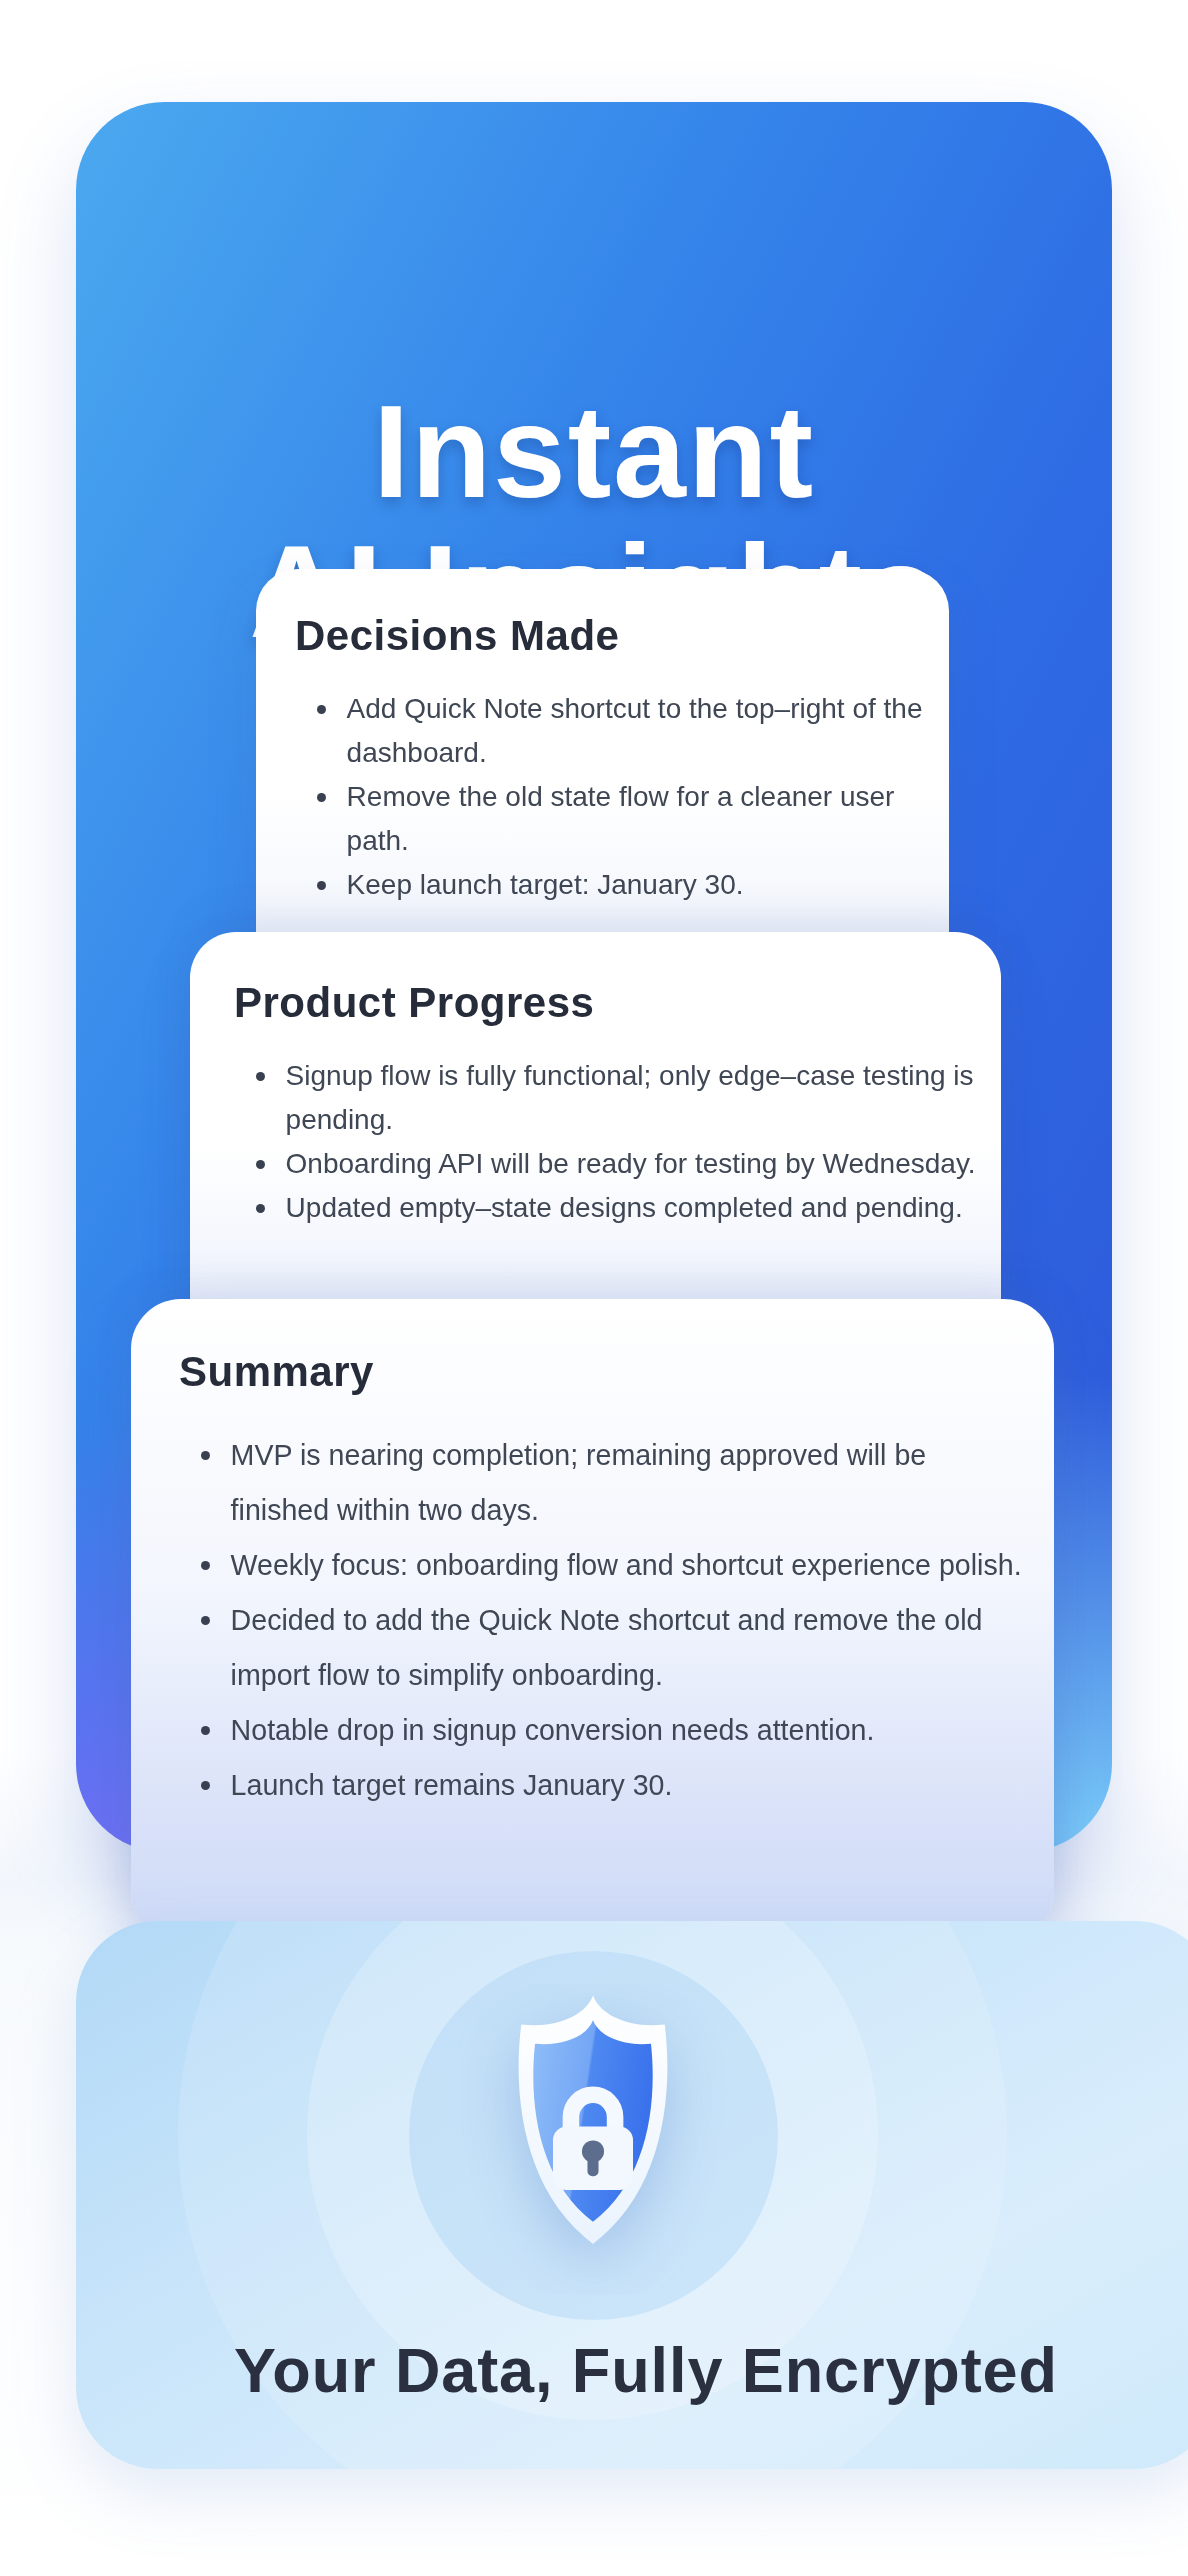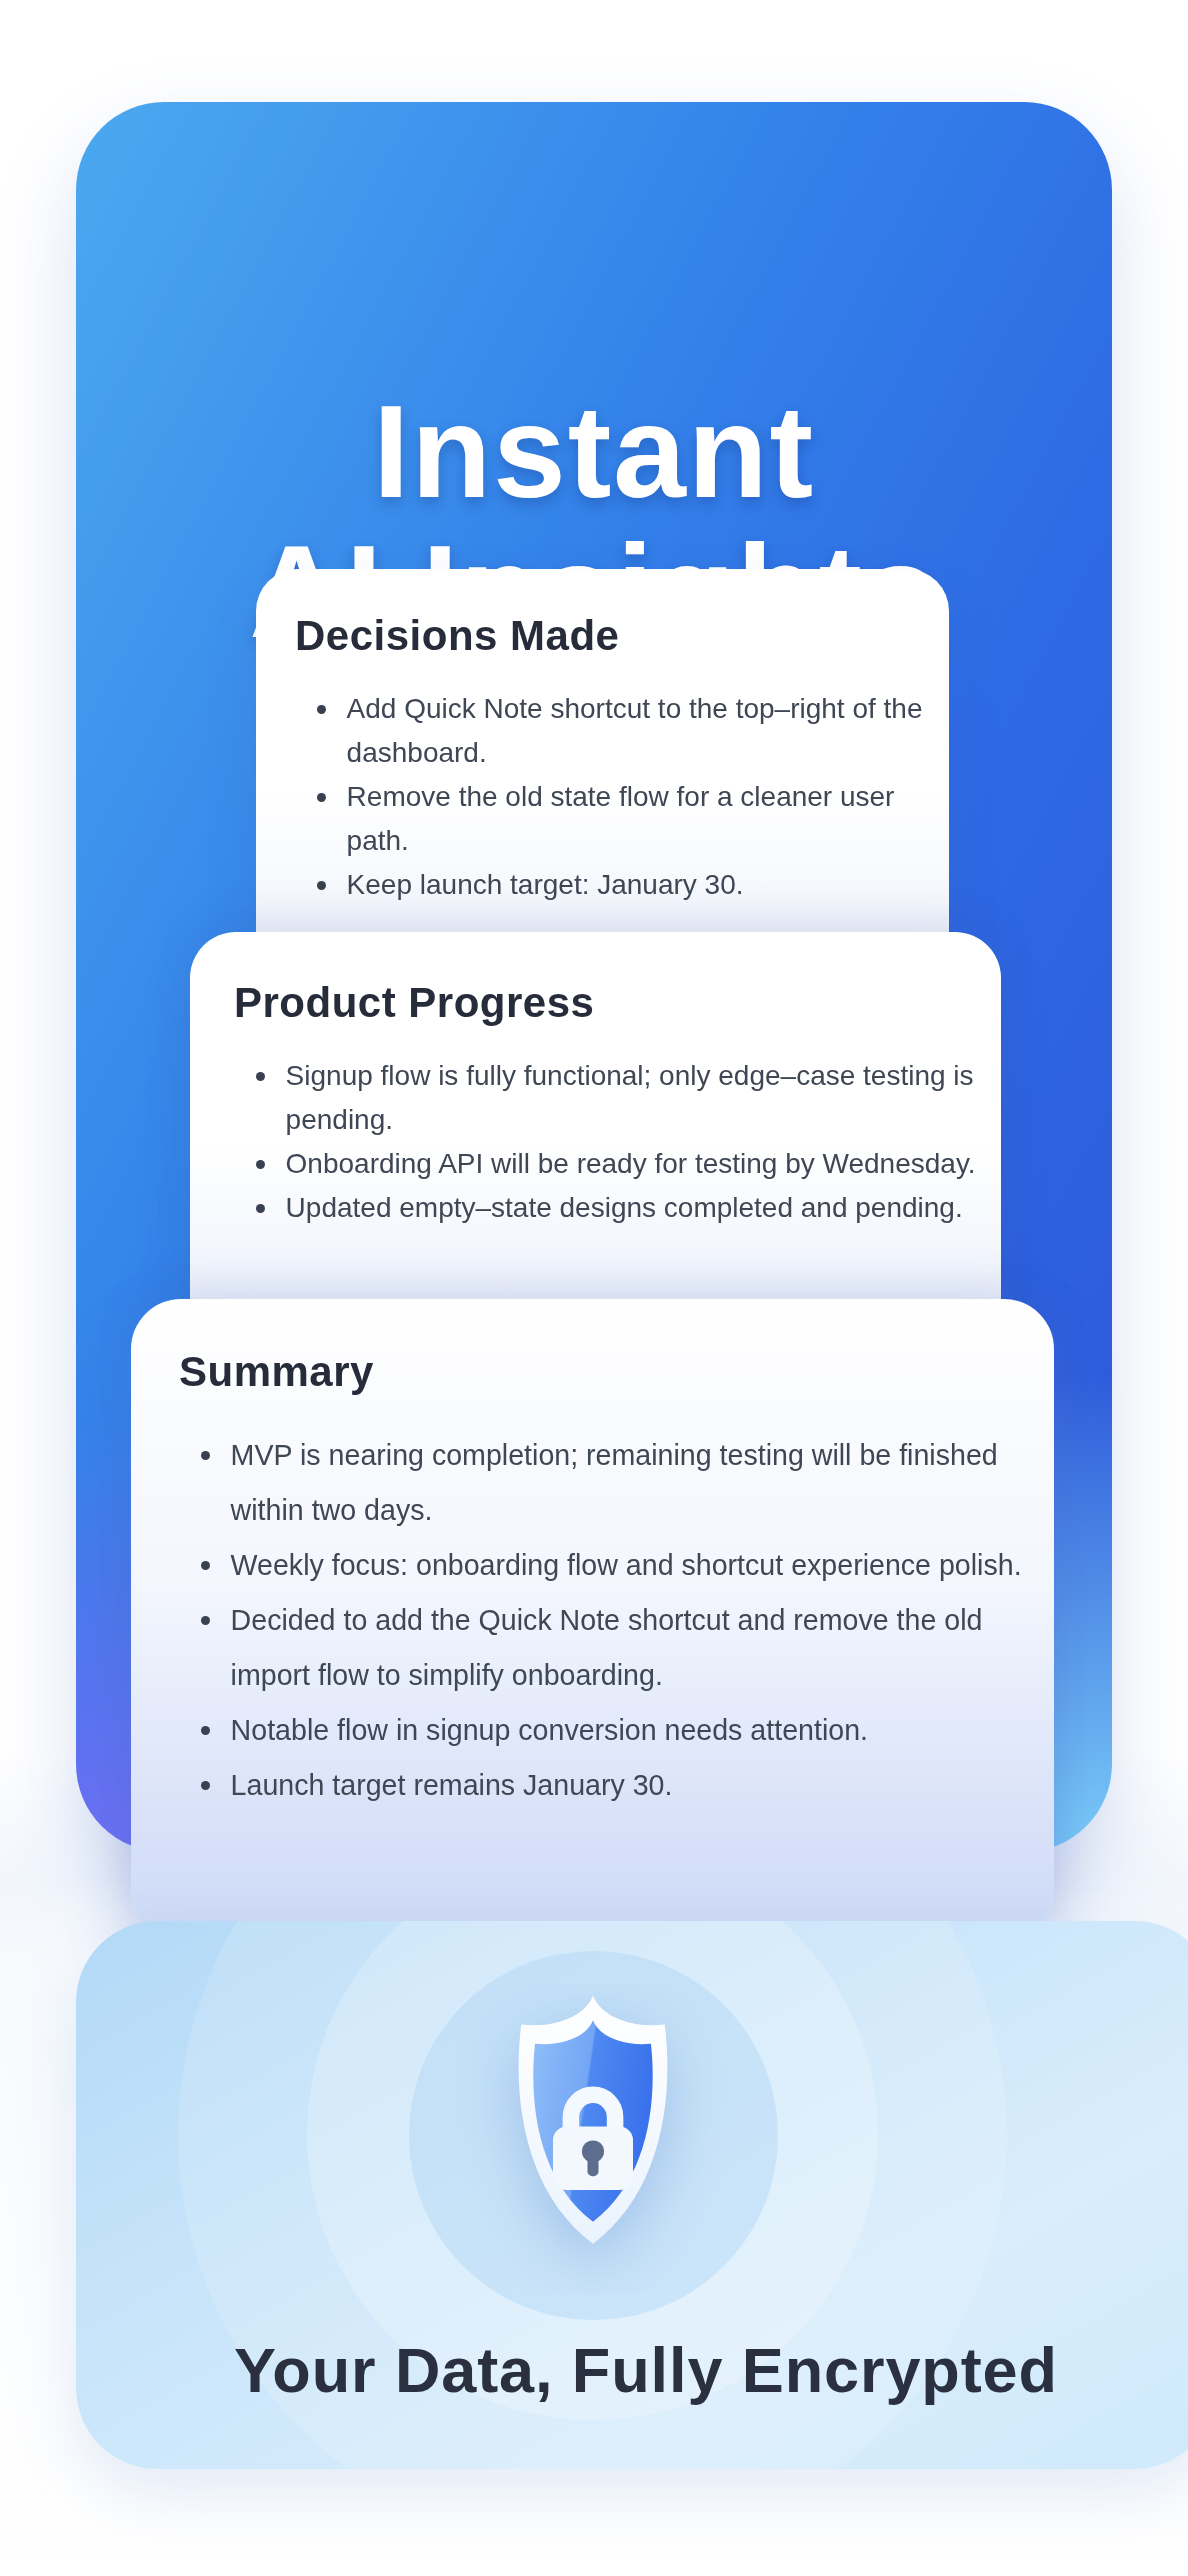--- a/index.html
+++ b/index.html
@@ -96,24 +96,24 @@
     <ul class="bullets">
         <li>Signup flow is fully functional; only edge–case testing is pending.</li>
         <li>Onboarding API will be ready for testing by Wednesday.</li>
         <li>Updated empty–state designs completed and pending.</li>
       </ul>
   </section>
 
   <section class="card card--three">
     <div class="card-title">Summary</div>
     <ul class="bullets">
-        <li>MVP is nearing completion; remaining testing will be finished within two days.</li>
+        <li>MVP is nearing completion; remaining approved will be finished within two days.</li>
         <li>Weekly focus: onboarding flow and shortcut experience polish.</li>
         <li>Decided to add the Quick Note shortcut and remove the old import flow to simplify onboarding.</li>
-        <li>Notable flow in signup conversion needs attention.</li>
+        <li>Notable drop in signup conversion needs attention.</li>
         <li>Launch target remains January 30.</li>
       </ul>
   </section>
 
   <section class="footer-card">
     <div class="glow-circle c1"></div>
     <div class="glow-circle c2"></div>
     <div class="glow-circle c3"></div>
 
     <div class="shield-wrap">

